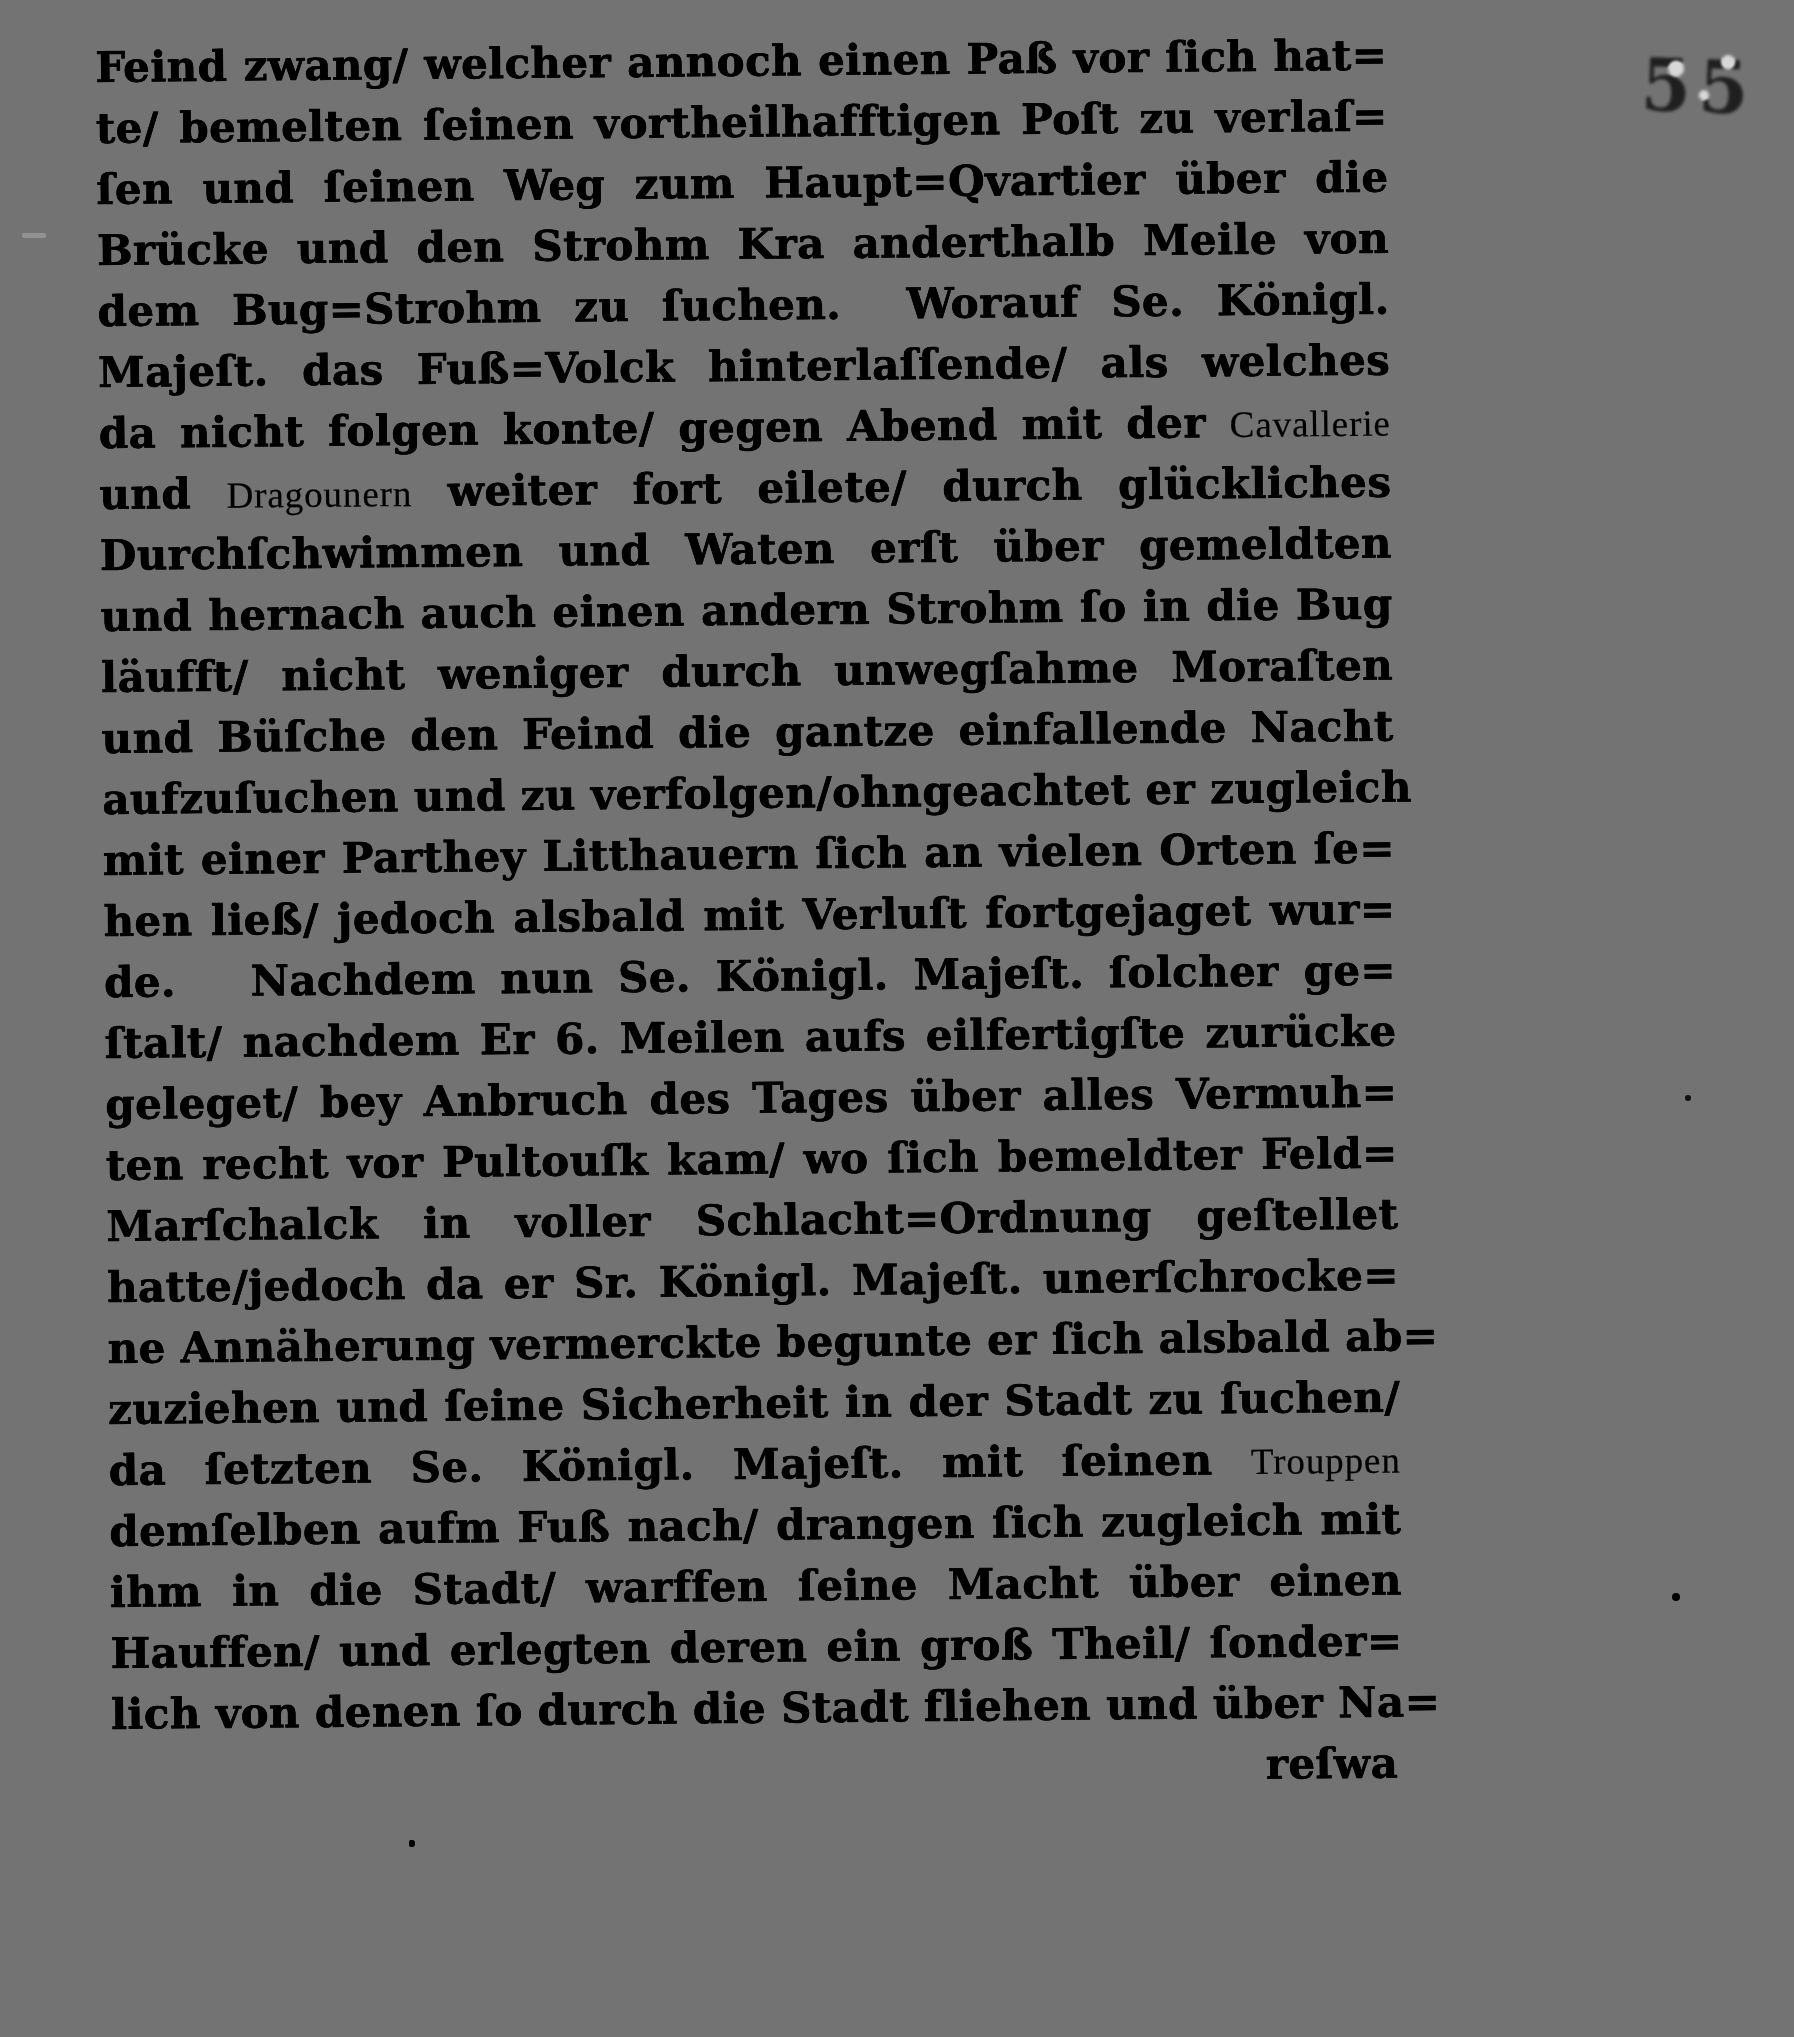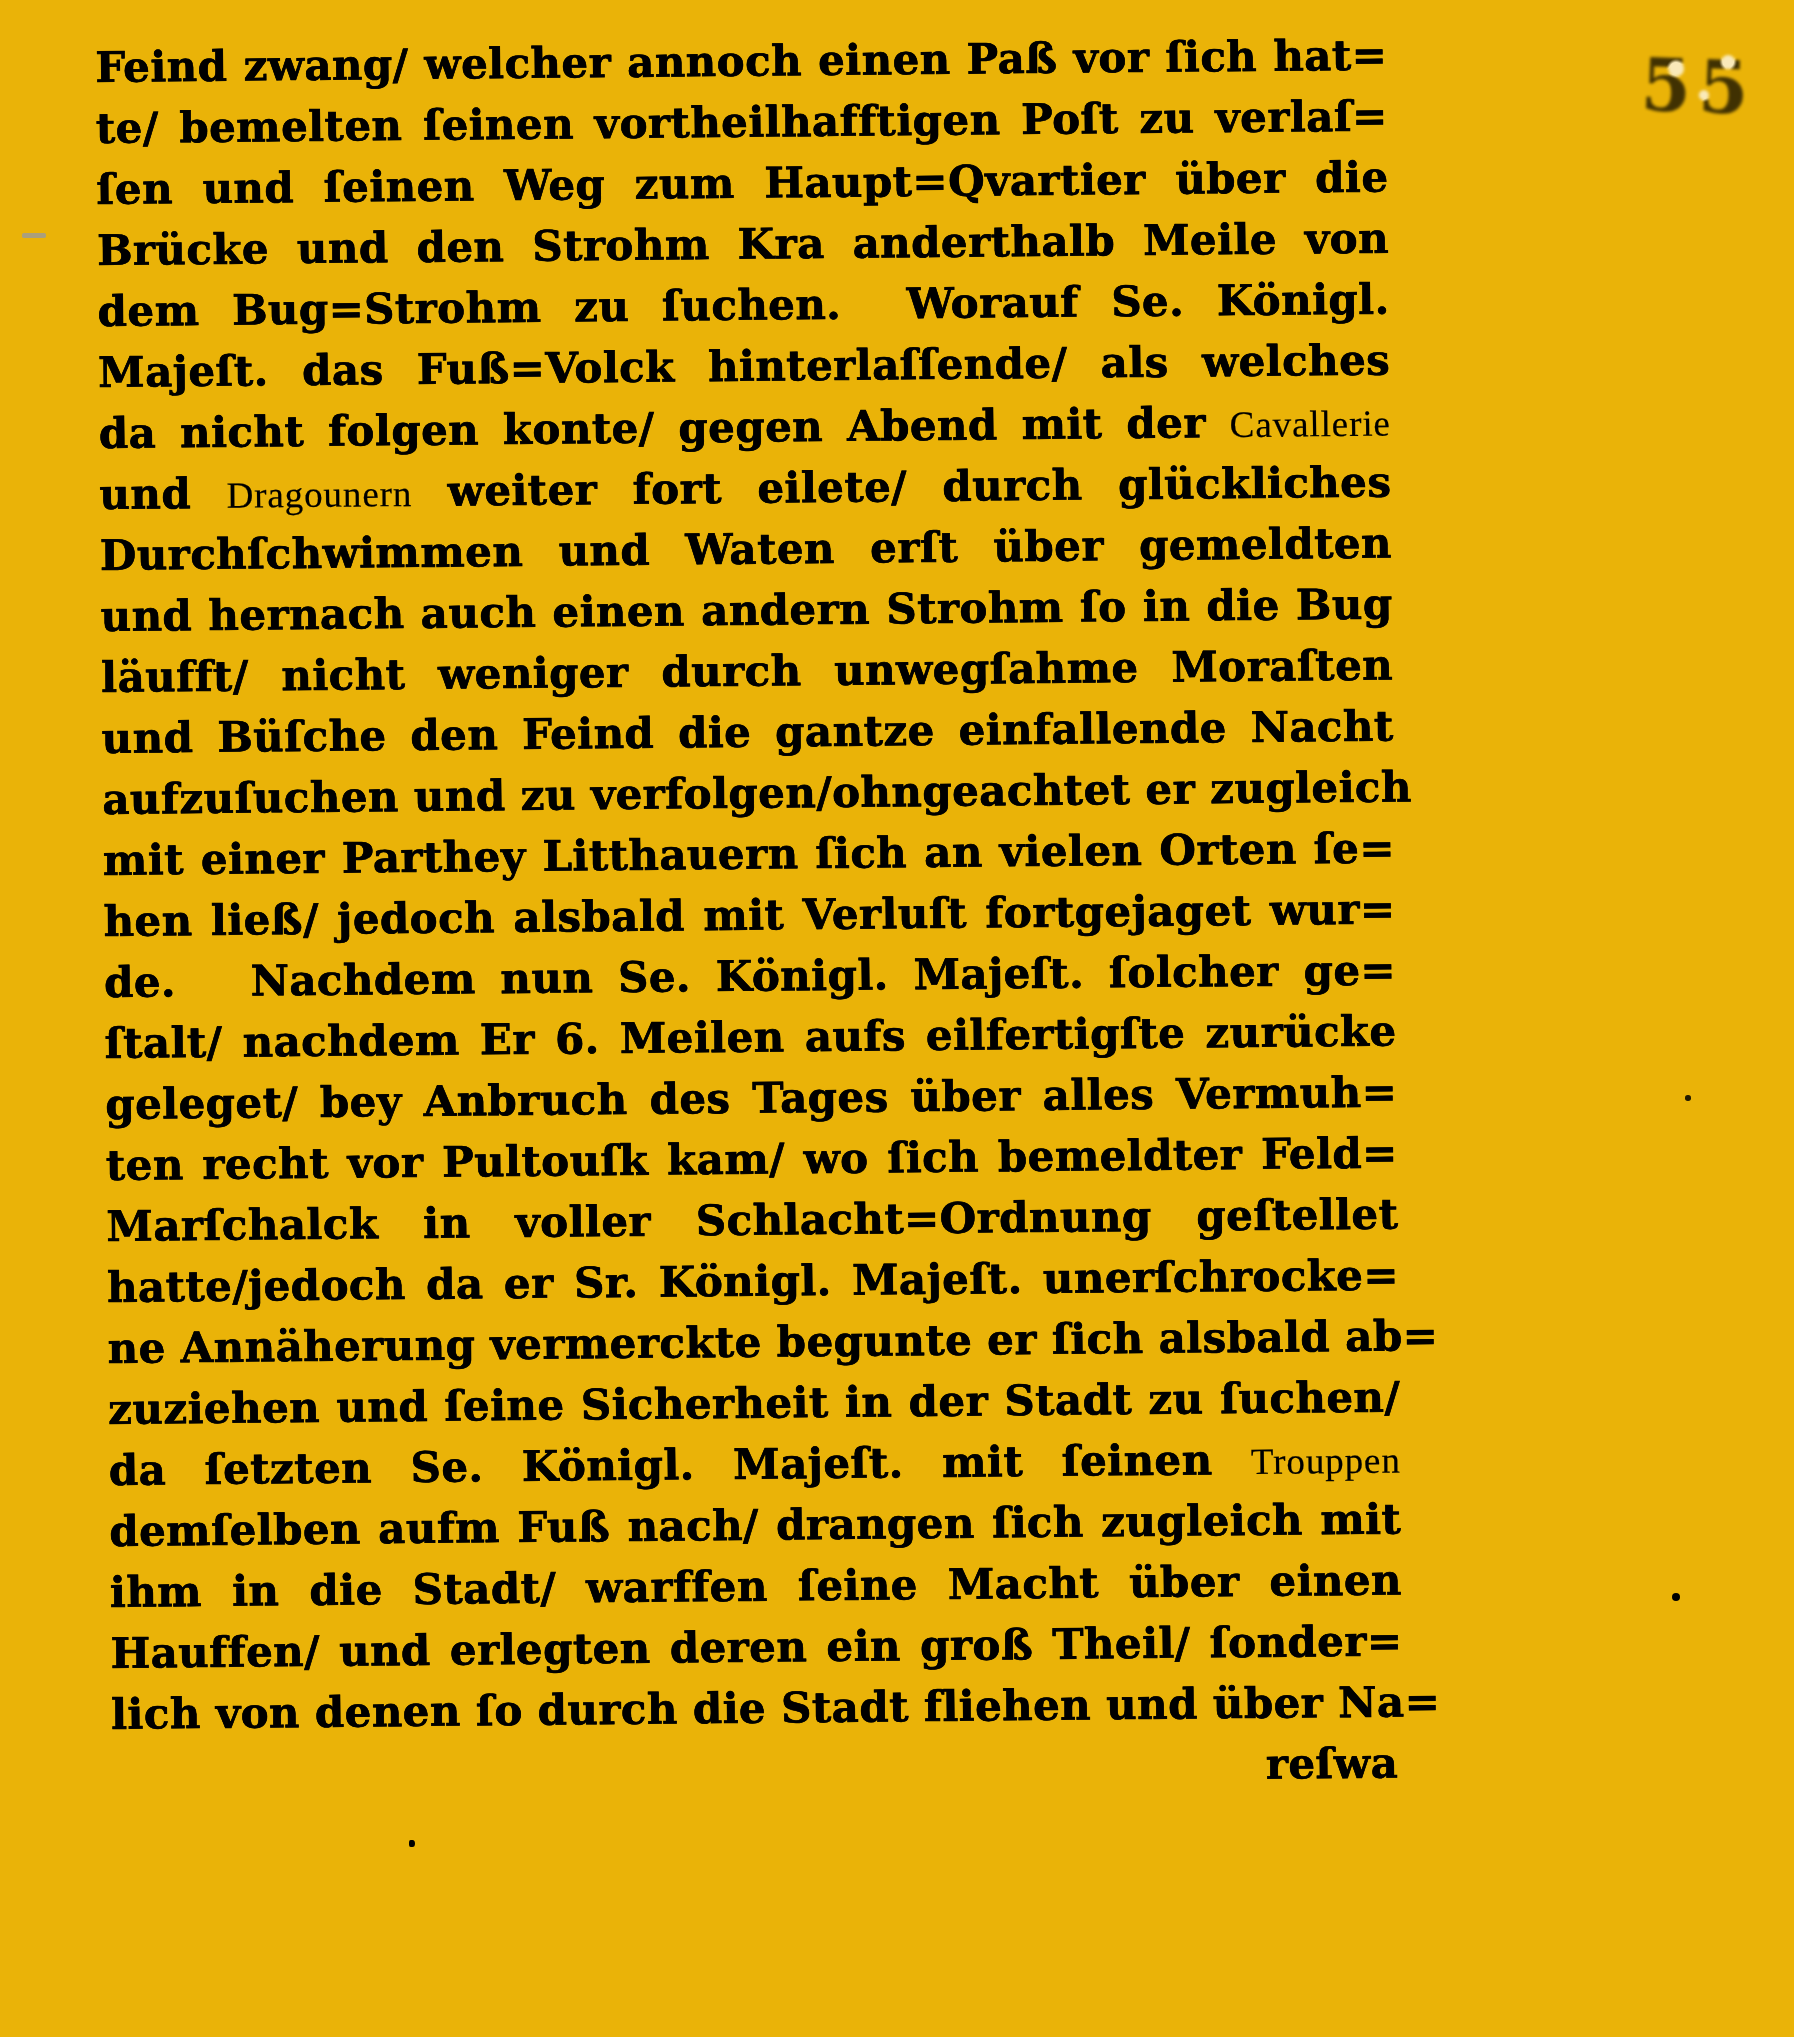--- a/index.html
+++ b/index.html
@@ -4,21 +4,21 @@
 <style>
   html, body {
     margin: 0;
     padding: 0;
     background: #ffffff;
   }
   #page {
     position: relative;
     width: 1794px;
     height: 2038px;
-    background: #eab308;
+    background: #737373;
     overflow: hidden;
     font-family: "DejaVu Serif", serif;
     color: #000000;
   }
   
   #text-block {
     position: absolute;
     left: 95px;
     top: 37px;
     width: 1292px;

